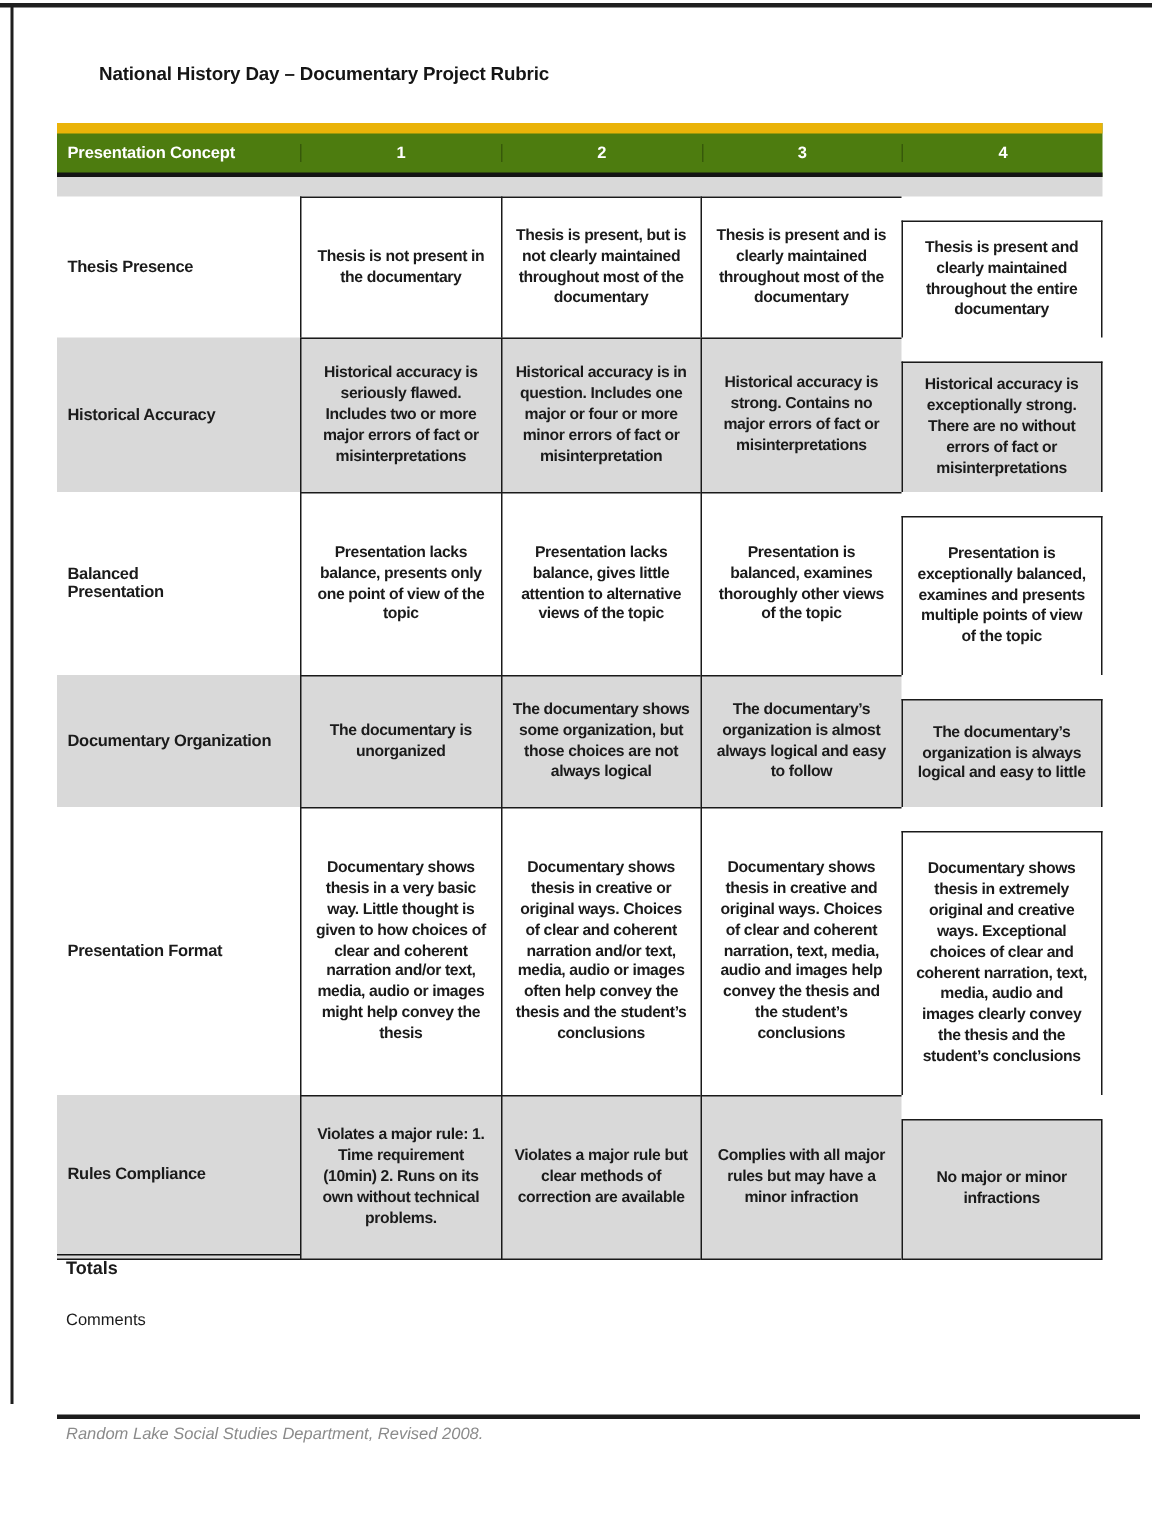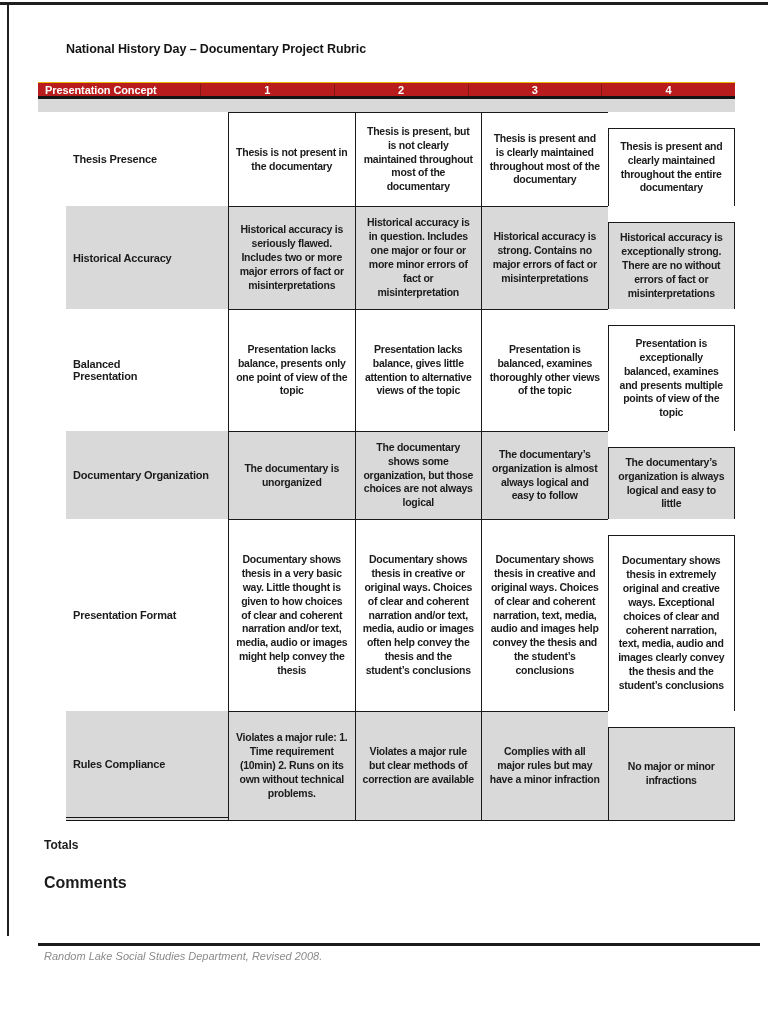--- a/index.html
+++ b/index.html
@@ -9,49 +9,49 @@
   }
   
   .edge-top  { position:absolute; left:0;  top:2px;  width:768px; height:3px; background:#1f1f1f; }
   .edge-left { position:absolute; left:7px; top:2px; width:2px;  height:934px; background:#1f1f1f; }
 
   .title { position:absolute; left:44px; top:42px; margin:0;
            font-size:12.5px; font-weight:700; letter-spacing:-0.1px; color:#151515;padding-left:22px; }
 
   .rubric { position:absolute; left:38px; top:82px; width:697px; }
 
-  .hrow { display:flex; align-items:center; box-sizing:border-box; height:17px;
-          background:#b91c1c; border-top:1px solid #eab308; border-bottom:3px solid #141414; }
+  .hrow { display:flex; align-items:center; box-sizing:border-box; height:36px;
+          background:#4d7c0f; border-top:7px solid #eab308; border-bottom:3px solid #141414; }
   .hcell { color:#ffffff; font-weight:700; font-size:11px; letter-spacing:-0.1px; }
   .hcell.hlabel { width:162px; box-sizing:border-box; padding-left:7px; }
   .hcell.num { flex:1; text-align:center; border-left:1px solid rgba(0,0,0,0.28); }
 
   .spacer { height:13px; background:#d9d9d9; }
 
   .row { display:flex; }
   .row .label { width:162px; box-sizing:border-box; padding:4px 4px 4px 7px;
                 font-weight:700; font-size:11px; letter-spacing:-0.2px;
-                display:flex; align-items:center; white-space:pre-line;margin-left:28px; }
+                display:flex; align-items:center; white-space:pre-line; }
   .row .cell { flex:1; box-sizing:border-box; padding:4px 7px;
                border-left:1.6px solid #1a1a1a; border-top:1.6px solid #1a1a1a;
                font-weight:700; font-size:10.5px; line-height:1.32; letter-spacing:-0.25px;
                display:flex; align-items:center; justify-content:center; text-align:center; }
   .row .cell:last-child { border-right:1.6px solid #1a1a1a;margin-top:16px; }
   .row.last .cell { border-bottom:1.6px solid #1a1a1a; }
   .row.shaded .label, .row.shaded .cell { background:#d9d9d9; }
   .row.last .label { border-bottom:4px double #141414; }
   .row.r1 { min-height:94px; }
   .row.r2 { min-height:103px; }
   .row.r3 { min-height:122px; }
   .row.r4 { min-height:88px; }
   .row.r5 { min-height:192px; }
   .row.r6 { min-height:110px; }
 
   .totals   { position:absolute; left:44px; top:838px; font-weight:700; font-size:12px; }
-  .comments { position:absolute; left:44px; top:874px; font-weight:700; font-size:16px; }
+  .comments { position:absolute; left:44px; top:874px; font-weight:400; font-size:11px; }
   .footer-rule { position:absolute; left:38px; top:943px; width:722px; height:2.5px; background:#1c1c1c; }
   .footer { position:absolute; left:44px; top:950px; font-style:italic; font-size:11px; color:#8b8b8b; }
 </style>
 </head>
 <body>
 
 <div class="page">
   <div class="edge-top"></div>
   <div class="edge-left"></div>
 

